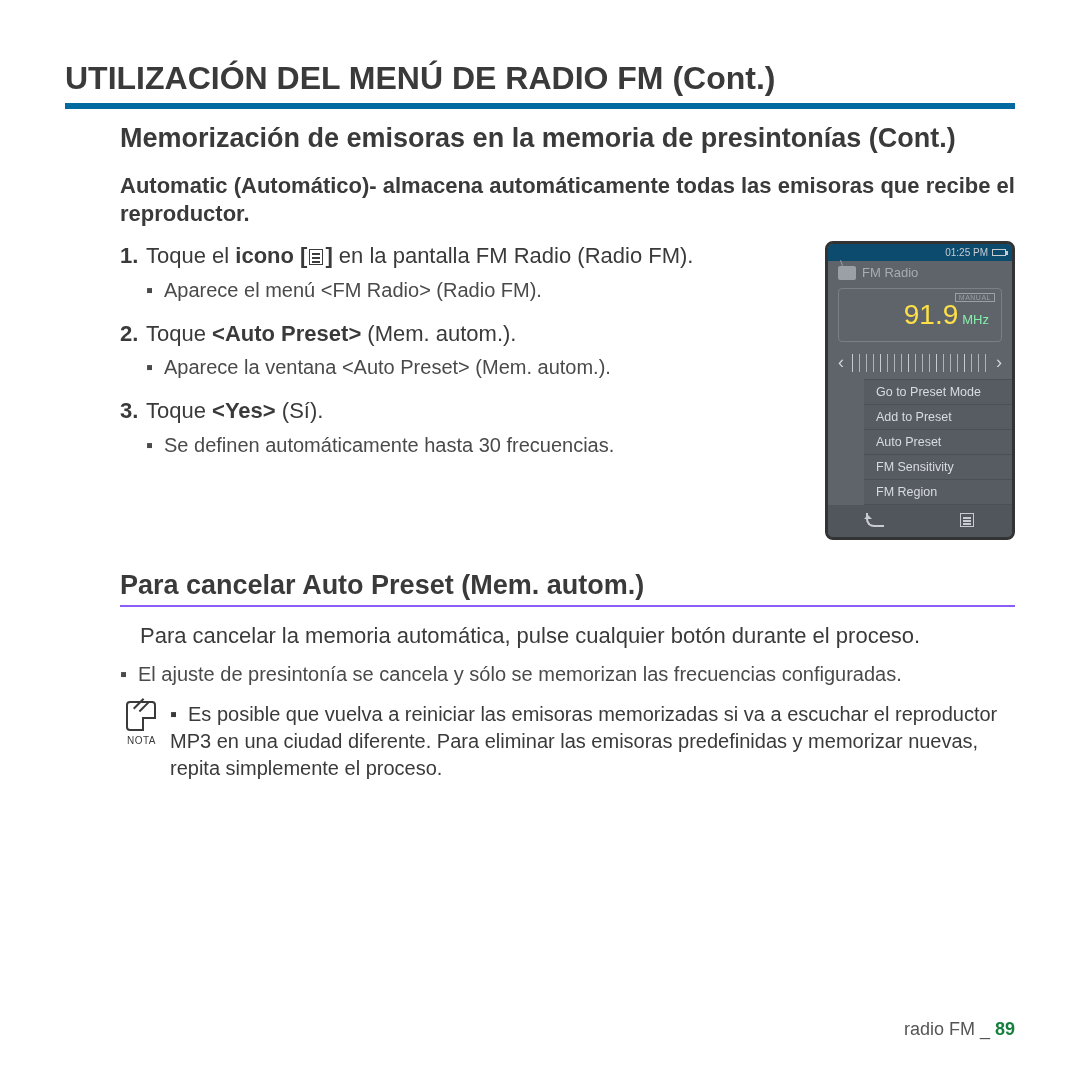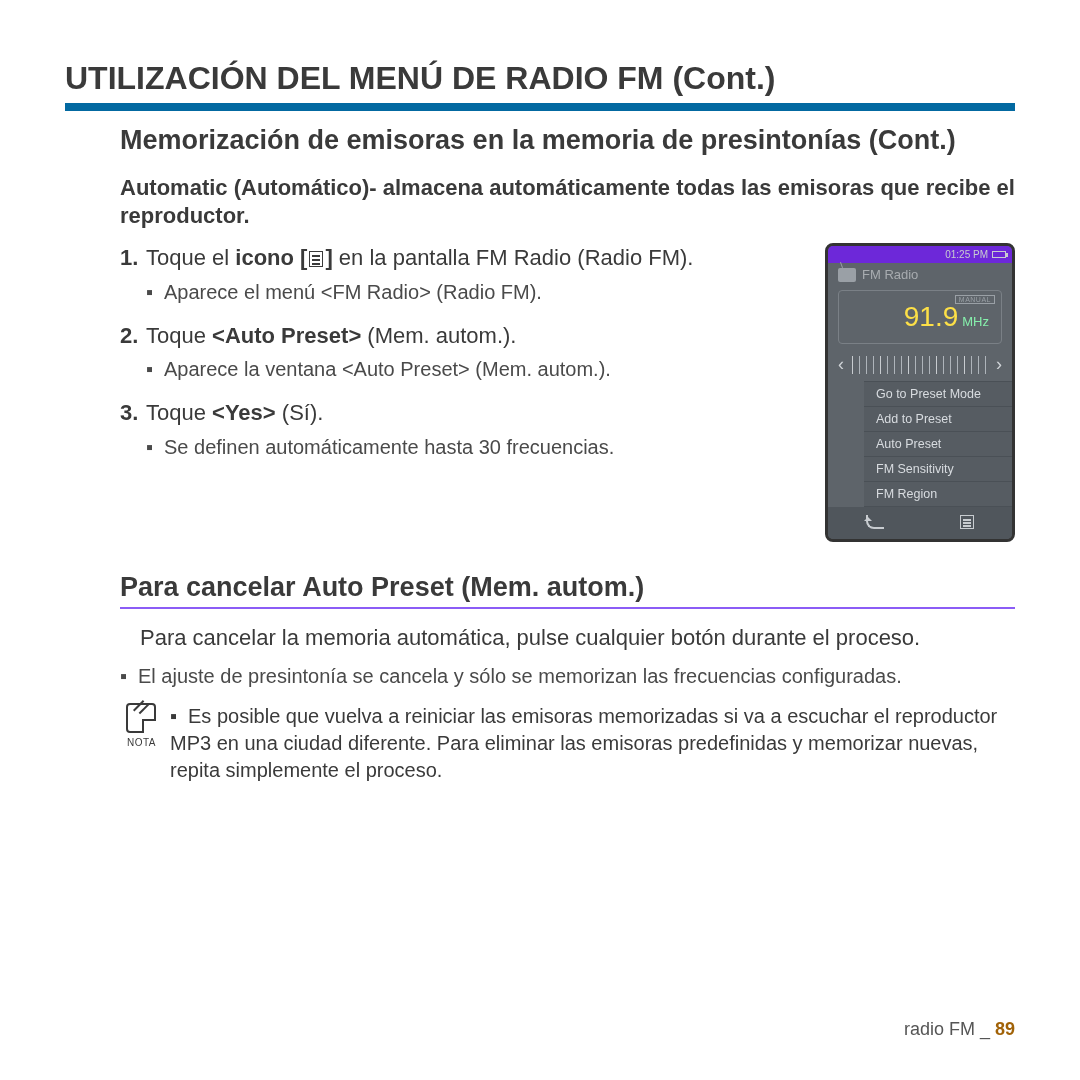--- a/index.html
+++ b/index.html
@@ -12,21 +12,21 @@
   }
   .page {
     padding: 60px 65px 40px 65px;
     width: 100%;
     height: 100%;
     position: relative;
   }
   h1.page-title {
     font-size: 32px;
     font-weight: bold;
-    border-bottom: 8px solid #0369a1;
+    border-bottom: 6px solid #0369a1;
     padding-bottom: 6px;
     margin-bottom: 14px;
   }
   h2.subheading {
     font-size: 27px;
     font-weight: bold;
     margin-left: 55px;
     line-height: 1.15;
     margin-bottom: 18px;
   }
@@ -82,21 +82,21 @@
     background: #5e646a;
     color: #c8ccd0;
     font-family: Arial, sans-serif;
     font-size: 13px;
     overflow: hidden;
     flex-shrink: 0;
   }
   .dev-status {
     display: flex; justify-content: flex-end; align-items: center;
     padding: 3px 6px; font-size: 10px; gap: 4px;
-    background: #6d28d9;
+    background: #0c4a6e;
   }
   .battery {
     width: 14px; height: 7px; border: 1px solid #c8ccd0; position: relative;
   }
   .battery::after { content: ""; position: absolute; right: -3px; top: 1px; width: 2px; height: 4px; background: #c8ccd0; }
   .dev-title {
     display: flex; align-items: center; gap: 6px;
     padding: 4px 10px 2px 10px; font-size: 13px; color: #a8acb0;
   }
   .radio-icon {
@@ -212,21 +212,21 @@
     transform: skew(0deg);
   }
   .nota-label { font-size: 10px; margin-top: 3px; letter-spacing: 0.5px; }
 
   .footer {
     position: absolute;
     bottom: 40px; right: 65px;
     font-size: 18px;
     color: #555;
   }
-  .footer .pnum { font-weight: bold; color: #a16207; }
+  .footer .pnum { font-weight: bold; color: #15803d; }
 </style>
 </head>
 <body>
 
 <div class="page">
 
   <h1 class="page-title">UTILIZACIÓN DEL MENÚ DE RADIO FM (Cont.)</h1>
 
   <h2 class="subheading">Memorización de emisoras en la memoria de presintonías (Cont.)</h2>
 

